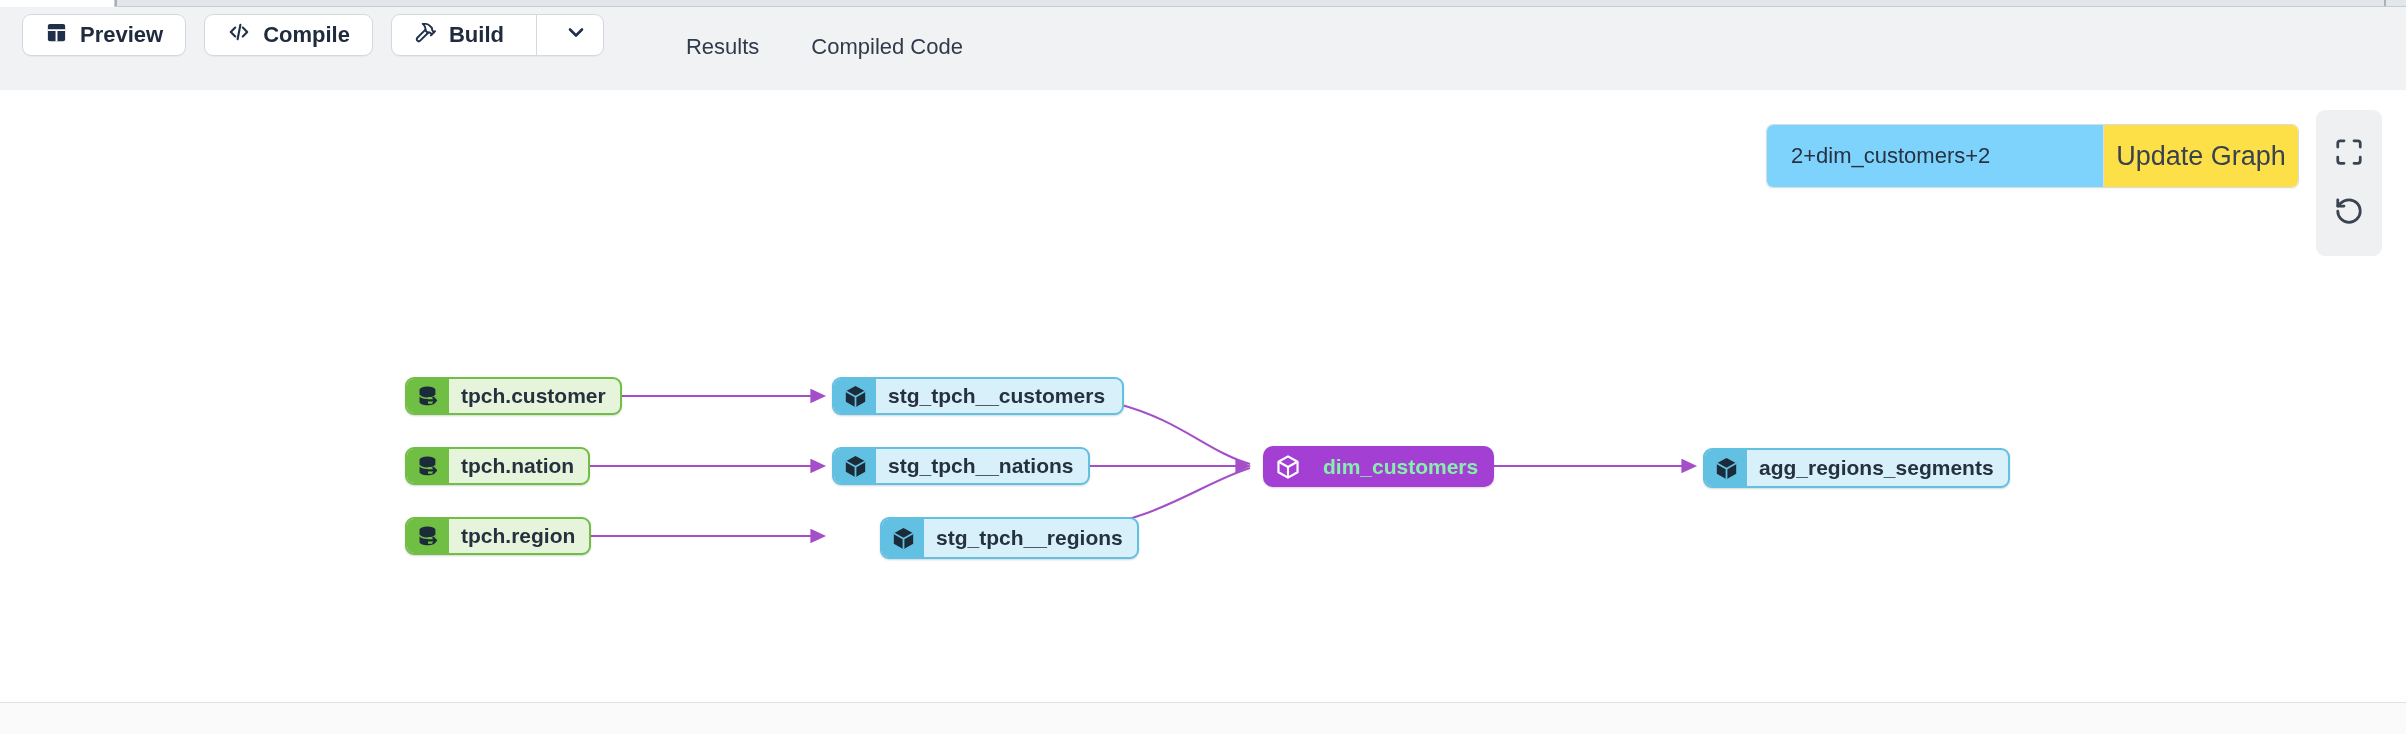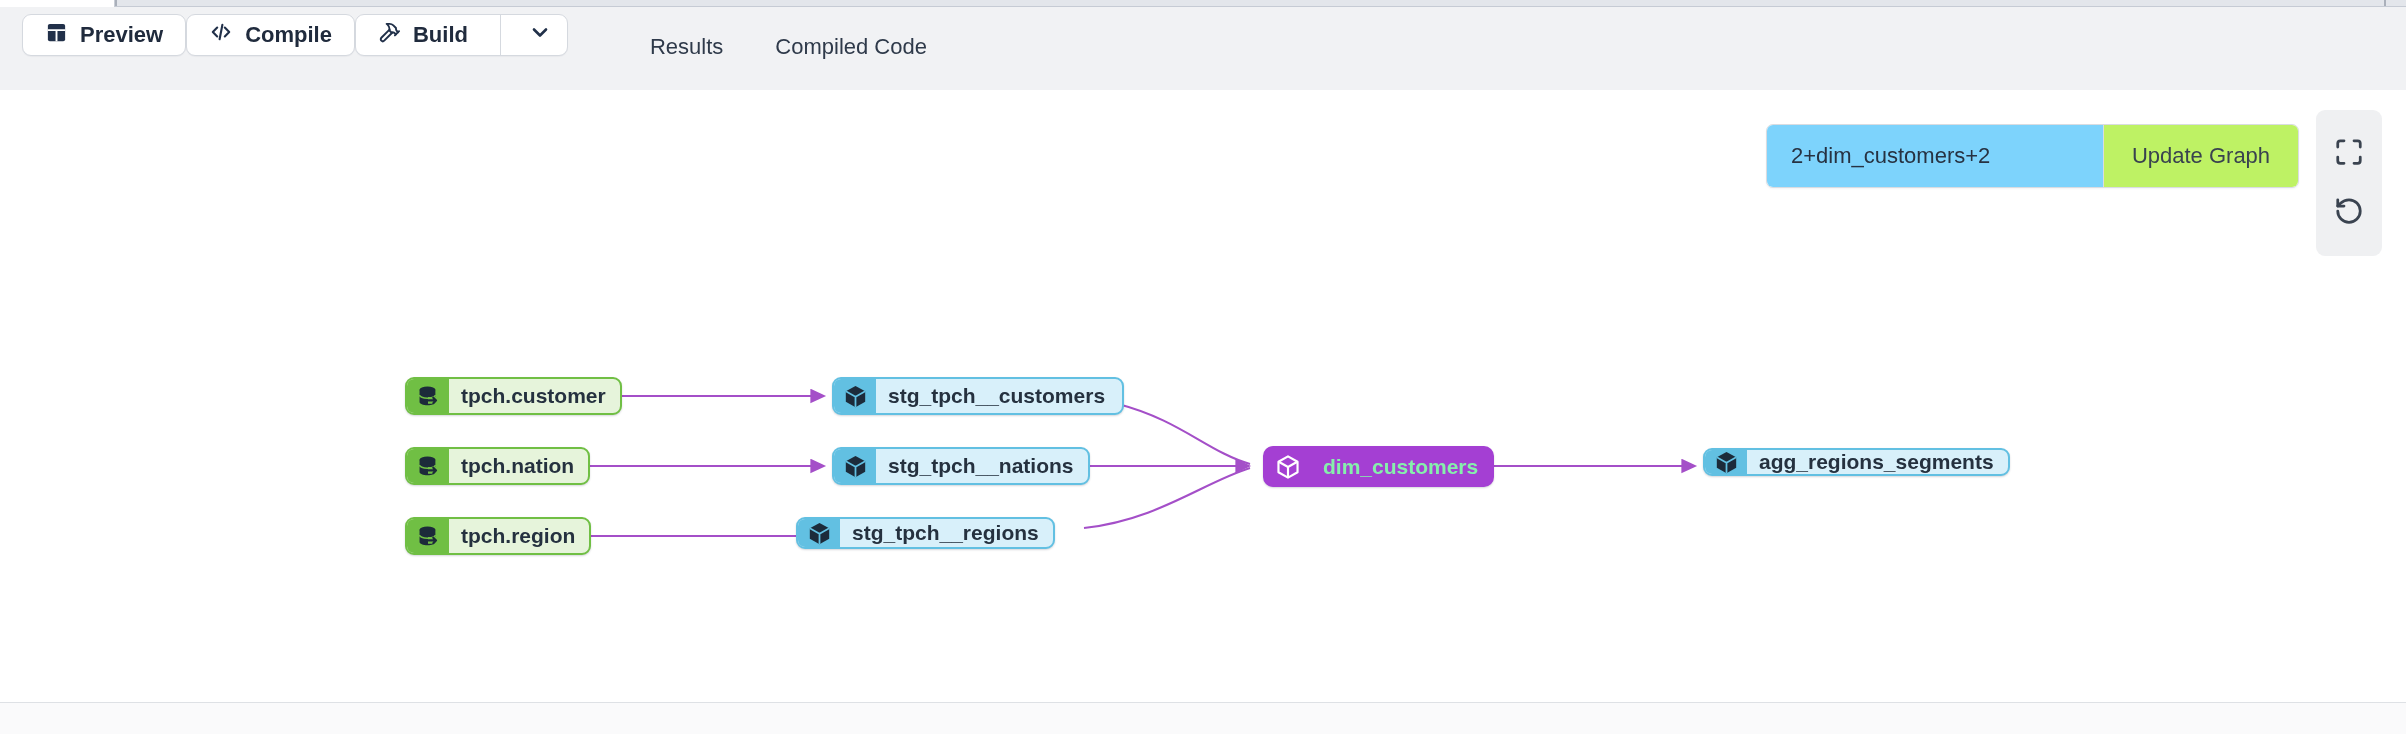--- a/index.html
+++ b/index.html
@@ -10,21 +10,21 @@
   
   .top-strip { position:absolute; left:0; top:0; width:2406px; height:7px;
                background:#e3e6eb; border-bottom:1px solid #c6cbd4; }
   .top-strip .seg-white { position:absolute; left:0; top:0; width:115px; height:7px;
                background:#ffffff; border-right:1px solid #c9ced6; }
   .top-strip .tick { position:absolute; top:0; width:2px; height:6px; background:#aab0ba; }
 
   
   .toolbar { position:absolute; left:0; top:7px; width:2406px; height:83px;
              background:#f1f2f4; display:flex; align-items:stretch; }
-  .btn-row { display:flex; margin-left:22px; margin-top:7px; height:42px; }
+  .btn-row { display:flex; gap:18px; margin-left:22px; margin-top:7px; height:42px; }
   .btn { display:flex; align-items:center; gap:12px; background:#fff;
          border:1px solid #d5d9df; border-radius:9px; padding:0 22px; height:42px;
          font-size:22px; font-weight:600; color:#202b3d; cursor:pointer;
          box-shadow:0 1px 1px rgba(20,30,50,.04); }
   .btn svg { flex:none; }
   .btn.split { padding:0;align-items:center; }
   .btn.split .main { display:flex; align-items:center; gap:12px; padding:0 20px 0 22px; height:100%; }
   .btn.split .divider { width:1px; height:100%; background:#d5d9df; }
   .btn.split .chev { display:flex; align-items:center; justify-content:center; width:54px; height:100%; }
 
@@ -48,22 +48,22 @@
   .node.model .icon-sec { background:var(--blue); }
   .node.selected { background:var(--purple); color:#86efac; border:2px solid var(--purple); border-radius:10px; }
   .node.selected .icon-sec { background:var(--purple); width:46px; }
 
   
   .selector { position:absolute; left:1766px; top:34px; width:533px; height:64px;
               display:flex; border:1px solid #d9dce1; border-radius:7px; overflow:hidden;
               background:#fff; box-shadow:0 1px 2px rgba(20,30,50,.05); }
   .selector input { flex:1; border:none; outline:none; padding:0 24px; font-size:22px;
               color:#273242; font-family:"Liberation Sans", sans-serif; background:#7dd3fc; }
-  .selector .update-btn { width:212px; background:#bef264; border:none; border-left:1px solid #d9dce1;
-              font-size:22px; color:#39424f; cursor:pointer; font-family:"Liberation Sans", sans-serif; }
+  .selector .update-btn { width:212px; background:#fde047; border:none; border-left:1px solid #d9dce1;
+              font-size:27px; color:#39424f; cursor:pointer; font-family:"Liberation Sans", sans-serif; }
 
   .view-controls { position:absolute; left:2316px; top:20px; width:66px; height:146px;
               background:#eff0f2; border-radius:9px; display:flex; flex-direction:column;
               align-items:center; justify-content:space-around; padding:14px 0; }
   .vc-btn { background:none; border:none; cursor:pointer; display:flex; align-items:center;
               justify-content:center; width:40px; height:40px; }
 
   
   .bottom-strip { position:absolute; left:0; top:702px; width:2406px; height:32px;
               background:#fafafb; border-top:1px solid #dee1e5; }
@@ -198,39 +198,39 @@
       </div>
       <div class="node model" style="left: 832px; top: 357px; height: 38px; min-width: 256px;">
         <span class="icon-sec">
           <svg viewBox="0 0 24 24" width="25" height="25">
      <path d="M12 1.8 21.3 7v10L12 22.2 2.7 17V7Z" fill="#1c2b3a"></path>
      <path d="M2.7 7 12 12.2 21.3 7M12 12.2V22" stroke="#62c0e2" stroke-width="1.7" fill="none"></path>
    </svg>
         </span>
         <span class="lbl">stg_tpch__nations</span>
       </div>
-      <div class="node model" style="left: 796px; top: 427px; height: 32px; min-width: 258px;">
+      <div class="node model" style="left: 880px; top: 427px; height: 42px; min-width: 258px;">
         <span class="icon-sec">
           <svg viewBox="0 0 24 24" width="25" height="25">
      <path d="M12 1.8 21.3 7v10L12 22.2 2.7 17V7Z" fill="#1c2b3a"></path>
      <path d="M2.7 7 12 12.2 21.3 7M12 12.2V22" stroke="#62c0e2" stroke-width="1.7" fill="none"></path>
    </svg>
         </span>
         <span class="lbl">stg_tpch__regions</span>
       </div>
       <div class="node selected" style="left: 1263px; top: 356px; height: 41px; min-width: 224px;">
         <span class="icon-sec">
           <svg viewBox="0 0 24 24" width="26" height="26">
      <path d="M12 2.2 20.8 7.1v9.8L12 21.8 3.2 16.9V7.1Z" fill="none" stroke="#ffffff" stroke-width="2" stroke-linejoin="round"></path>
      <path d="M3.4 7.2 12 12l8.6-4.8M12 12v9.6" stroke="#ffffff" stroke-width="2" fill="none" stroke-linejoin="round"></path>
    </svg>
         </span>
         <span class="lbl">dim_customers</span>
       </div>
-      <div class="node model" style="left: 1703px; top: 358px; height: 28px; min-width: 306px;">
+      <div class="node model" style="left: 1703px; top: 358px; height: 40px; min-width: 306px;">
         <span class="icon-sec">
           <svg viewBox="0 0 24 24" width="25" height="25">
      <path d="M12 1.8 21.3 7v10L12 22.2 2.7 17V7Z" fill="#1c2b3a"></path>
      <path d="M2.7 7 12 12.2 21.3 7M12 12.2V22" stroke="#62c0e2" stroke-width="1.7" fill="none"></path>
    </svg>
         </span>
         <span class="lbl">agg_regions_segments</span>
       </div>
     </div>
 

